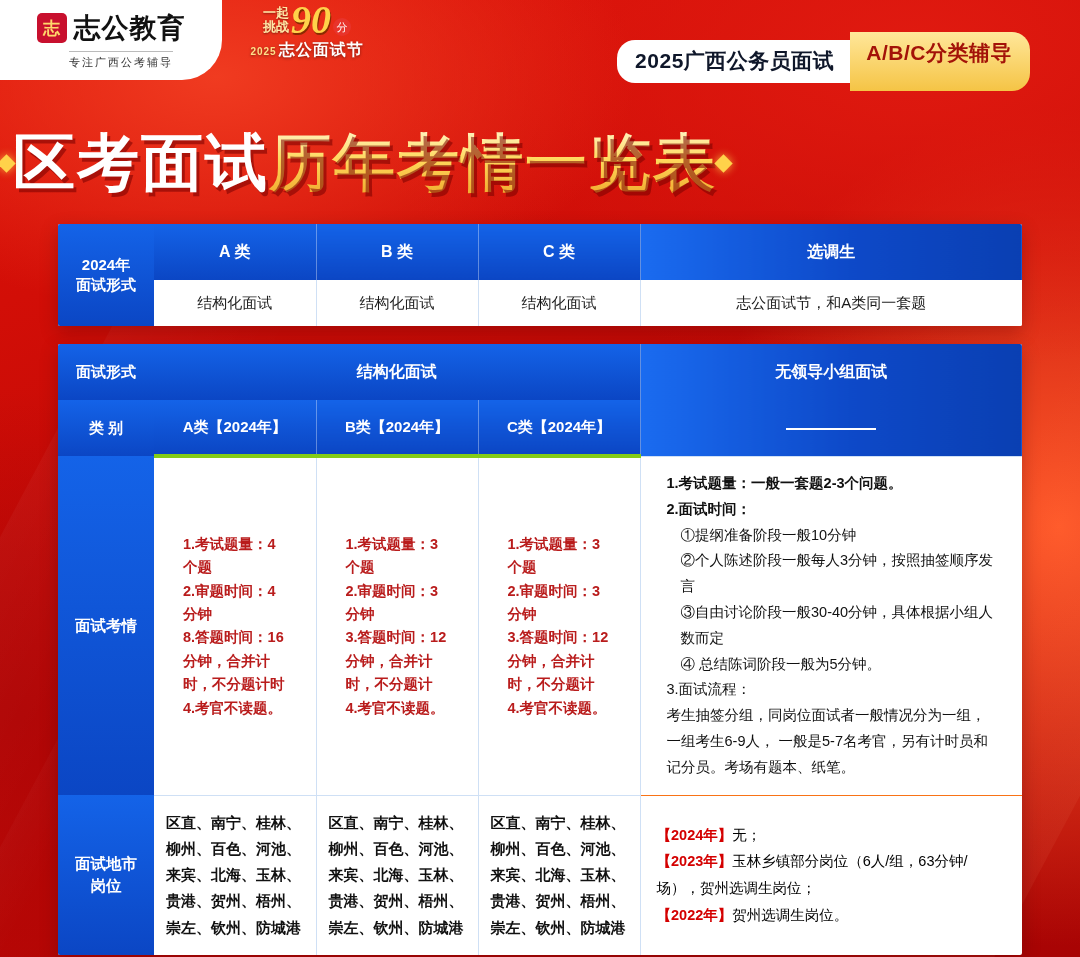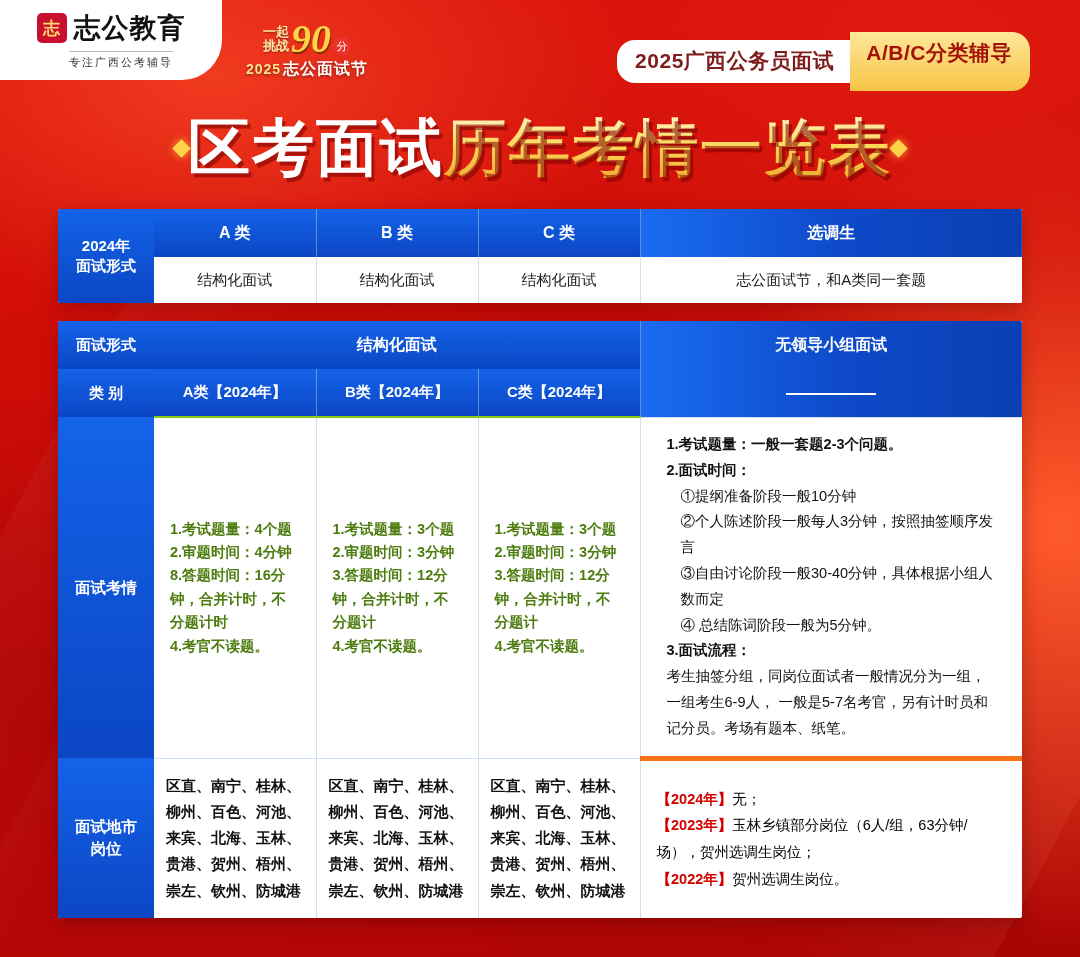--- a/index.html
+++ b/index.html
@@ -55,21 +55,21 @@
   .logo-name {
     font-size: 27px; font-weight: bold; color: #111;
     font-family: "Liberation Serif", serif; letter-spacing: 1px;
   }
   .logo-sub {
     margin-top: 5px; font-size: 11px; color: #333; letter-spacing: 2px;
     border-top: 1px solid #bbb; padding-top: 3px; margin-left: 20px;
   }
 
   .fest {
-    position: absolute; left: 232px; top: 19px; width: 150px; height: 82px;
+    position: absolute; left: 232px; top: 0; width: 150px; height: 82px;
     text-align: center; color: #fff;
   }
   .fest-top {
     display: flex; align-items: center; justify-content: center; gap: 2px;
     height: 40px;
   }
   .fest-chal {
     font-size: 13px; font-weight: bold; line-height: 1.05;
     color: #ffe9a8; text-align: left;
     text-shadow: 0 1px 2px rgba(0,0,0,.4);
@@ -83,48 +83,48 @@
   .fest-fen {
     font-size: 11px; color: #fff; background: #e8342b;
     border-radius: 50%; width: 18px; height: 18px;
     display: inline-flex; align-items: center; justify-content: center;
     align-self: flex-end; margin-bottom: 4px;
   }
   .fest-bot {
     font-size: 16px; font-weight: bold; color: #fff; letter-spacing: 1px;
     text-shadow: 0 1px 3px rgba(0,0,0,.45);
   }
-  .fest-year { font-size: 14px; color: #ffe08a; margin-right: 2px; }
+  .fest-year { font-size: 10px; color: #ffe08a; margin-right: 2px; }
 
   .head-right {
     position: absolute; right: 50px; top: 32px;
     display: flex; align-items: center; gap: 0;
   }
   .hr-left {
     background: #ffffff;
-    color: #7f1d1d;
+    color: #0f172a;
     font-size: 21px; font-weight: bold;
     padding: 7px 16px 8px 18px;
     border-radius: 18px 0 0 18px;
     letter-spacing: .5px;
   }
   .hr-right {
     background: linear-gradient(180deg,#ffe79a,#f5c445);
     color: #a31208;
     font-size: 21px; font-weight: bold;
     padding: 7px 18px 24px 16px;
     border-radius: 0 18px 18px 0;
     letter-spacing: .5px;
   }
 
   
   .title-wrap {
     position: relative; z-index: 3;
-    text-align: center; margin-top: 22px;
-    display: flex; align-items: center; justify-content: center; gap: 0;
+    text-align: center; margin-top: 37px;
+    display: flex; align-items: center; gap: 0;
   }
   .diamond {
     width: 13px; height: 13px; background: #ffd24a; transform: rotate(45deg);
     box-shadow: 0 0 8px rgba(255,210,74,.8);
   }
   .big-title {
     font-family: "Liberation Serif", serif;
     font-size: 62px; font-weight: bold; letter-spacing: 2px;
     line-height: 1.12;
     text-shadow: 3px 4px 0 rgba(120,0,0,.55);
@@ -146,21 +146,21 @@
     box-shadow: 0 6px 18px rgba(60,0,0,.28);
   }
   .card + .card { margin-top: 18px; }
 
   table { width: 100%; border-collapse: collapse; table-layout: fixed; }
   td, th { vertical-align: middle; }
 
   .hdr {
     background: linear-gradient(180deg,#1463e8 0%,#0b46c4 100%);
     color: #fff; font-weight: bold; text-align: center;
-    font-size: 16px; height: 48px;
+    font-size: 16px; height: 56px;
     border-right: 1px solid rgba(255,255,255,.35);
   }
   .hdr:last-child { border-right: none; }
   .hdr-left {
     background: linear-gradient(180deg,#1463e8 0%,#0b46c4 100%);
     color:#fff; font-weight:bold; text-align:center; font-size: 15px;
     line-height: 1.35;
   }
   .hdr-wide {
     background: linear-gradient(90deg,#1a6bf0 0%, #0d49c8 55%, #0a3fb2 100%);
@@ -169,41 +169,41 @@
   .cell {
     text-align: center; font-size: 15px; color: #1a1a1a;
     height: 46px; border-right: 1px solid #cfe0f5;
     background: #fff;
   }
   .cell:last-child { border-right: none; }
 
   .blue-head-2 { font-size: 15px; }
 
   .body-cell {
-    font-size: 14.5px; color: #4d7c0f; line-height: 1.62;
-    padding: 14px 16px; border-right: 1px solid #cfe0f5;
-    border-top: 2px solid #84cc16;
+    font-size: 14.5px; color: #b91c1c; line-height: 1.62;
+    padding: 14px 29px; border-right: 1px solid #cfe0f5;
+    border-top: 4px solid #84cc16;
     vertical-align: middle; font-weight: bold;
   }
   .body-cell:last-child { border-right: none; }
   .wide-cell {
     font-size: 14.5px; line-height: 1.78; padding: 14px 26px;
     vertical-align: top; font-weight: normal; color:#111;
     border-top: 1px solid #cfe0f5;
   }
   .indent { display:block; padding-left: 14px; }
   .city-cell {
     font-size: 15px; line-height: 1.75; padding: 14px 12px;
     border-right: 1px solid #cfe0f5; border-top: 1px solid #cfe0f5;
     font-weight: bold; color:#111; text-align:left;
   }
   .city-cell:last-child { border-right: none; }
   .note-cell {
     font-size: 14.5px; line-height: 1.85; padding: 14px 16px;
-    border-top: 5px solid #f97316; vertical-align: middle;
+    border-top: 1px solid #f97316; vertical-align: middle;
   }
   .year-tag { color: #d40000; font-weight: bold; }
 
   .rowlabel {
     background: linear-gradient(180deg,#1463e8 0%,#0b46c4 100%);
     color: #fff; font-weight: bold; text-align: center;
     font-size: 15.5px; line-height: 1.4;
   }
   .dash { display:inline-block; width: 90px; height: 2px; background:#fff; vertical-align: middle; }
 </style>
@@ -336,21 +336,21 @@
           <div>4.考官不读题。</div>
         </td>
 
         <td class="wide-cell">
           <div style="font-weight:bold">1.考试题量：一般一套题2-3个问题。</div>
           <div style="font-weight:bold">2.面试时间：</div>
           <div class="indent">①提纲准备阶段一般10分钟</div>
           <div class="indent">②个人陈述阶段一般每人3分钟，按照抽签顺序发言</div>
           <div class="indent">③自由讨论阶段一般30-40分钟，具体根据小组人数而定</div>
           <div class="indent">④ 总结陈词阶段一般为5分钟。</div>
-          <div style="font-weight:bold">3.面试流程：</div>
+          <div style="font-weight:normal">3.面试流程：</div>
           <div>考生抽签分组，同岗位面试者一般情况分为一组，一组考生6-9人， 一般是5-7名考官，另有计时员和记分员。考场有题本、纸笔。</div>
         </td>
       </tr>
 
       <tr>
         <td class="rowlabel">
           <div>面试地市</div>
           <div>岗位</div>
         </td>
         <td class="city-cell">区直、南宁、桂林、柳州、百色、河池、来宾、北海、玉林、贵港、贺州、梧州、崇左、钦州、防城港</td>

